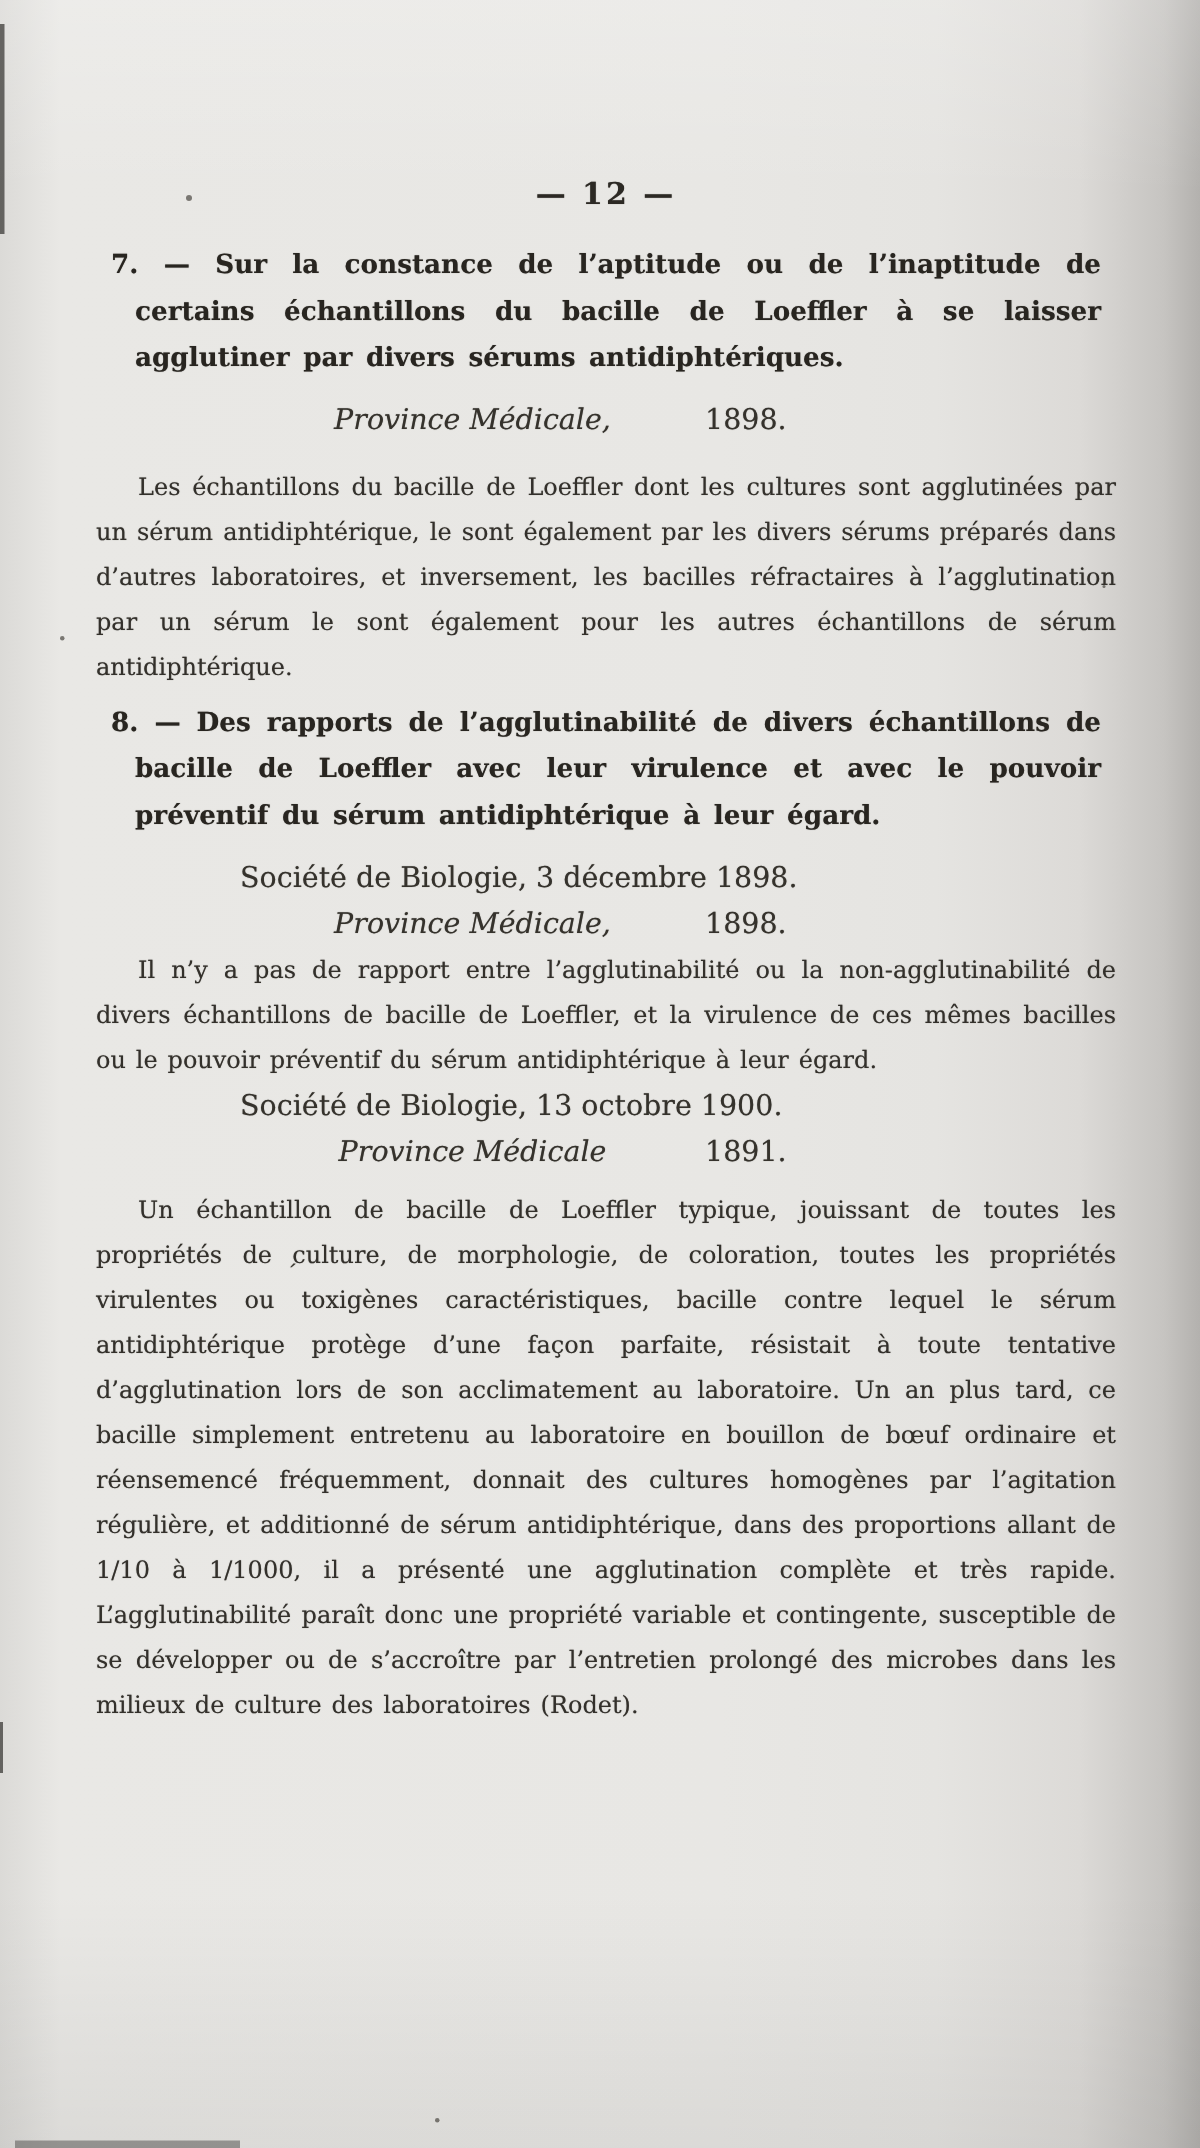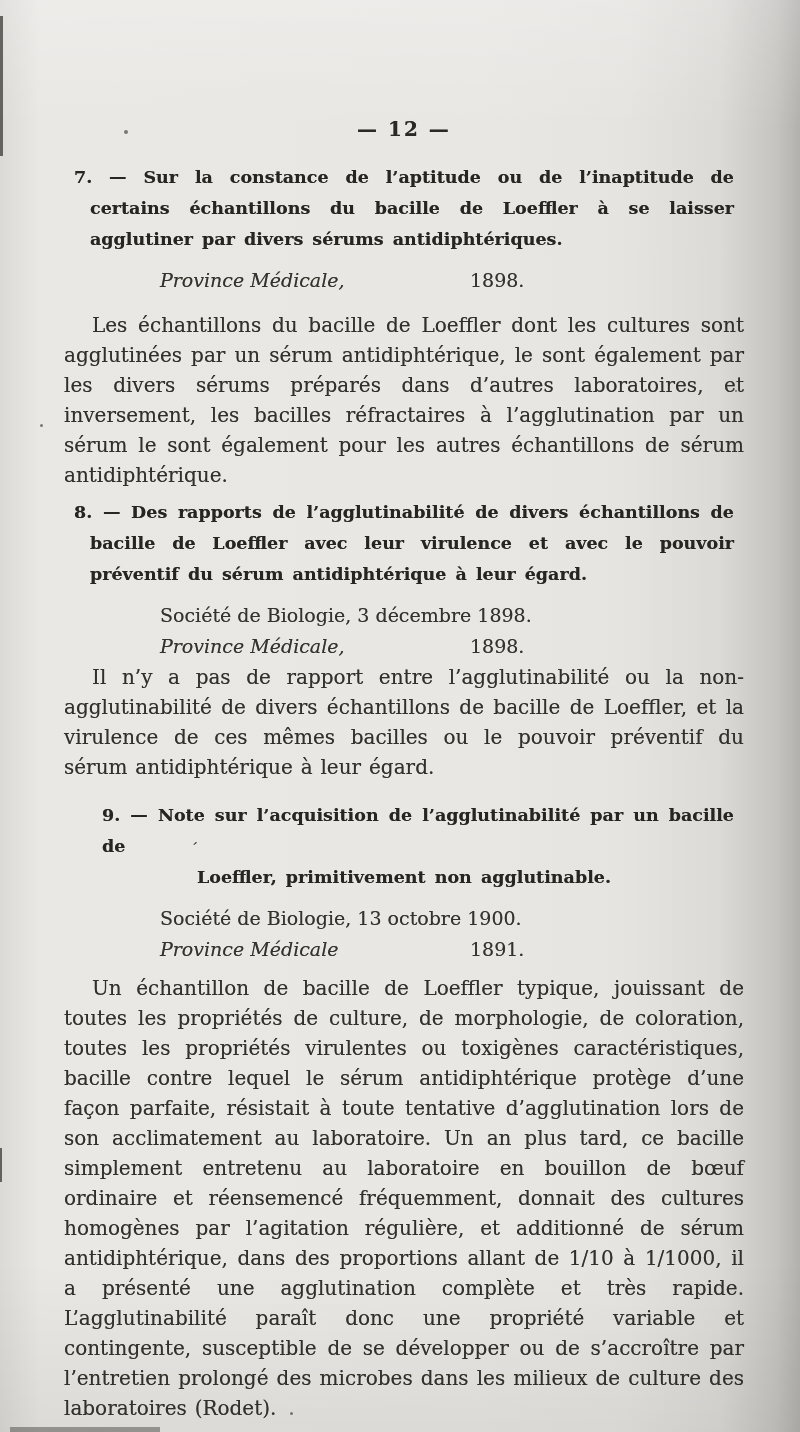--- a/index.html
+++ b/index.html
@@ -81,24 +81,25 @@
     margin-left: 96px;
     font-size: 19px;
     line-height: 31px;
     color: #35322c;
   }
   .cit-line { white-space: nowrap; }
   .cit-journal {
     display: inline-block;
     width: 310px;
     font-style: italic;
+    text-align: center;
   }
 
   .para {
-    font-size: 20px;
+    font-size: 16px;
     line-height: 30px;
     text-align: justify;
     text-indent: 28px;
     margin: 0;
     word-spacing: 1.5px;
   }
   .p7 { margin-top: 14px; }
   .p8 { }
   .p9 { margin-top: 8px; }
   .it { }
@@ -130,24 +131,20 @@
   <section>
     <h2 class="heading h8">8. — Des rapports de l’agglutinabilité de divers échantillons de bacille de Loeffler avec leur virulence et avec le pouvoir préventif du sérum antidiphtérique à leur égard.</h2>
     <div class="citations">
       <div class="cit-line">Société de Biologie, 3 décembre 1898.</div>
       <div class="cit-line"><span class="cit-journal">Province Médicale,</span><span>1898.</span></div>
     </div>
     <p class="para p8">Il n’y a pas de rapport entre l’agglutinabilité ou la non-agglutinabilité de divers échantillons de bacille de Loeffler, et la virulence de ces mêmes bacilles ou le pouvoir préventif du sérum antidiphtérique à leur égard.</p>
   </section>
 
   <section>
-    <h2 class="heading h9">
-      <div class="h9-line1">9. — Note sur l’acquisition de l’agglutinabilité par un bacille de</div>
-      <div class="h9-line2">Loeffler, primitivement non agglutinable.</div>
-    </h2>
     <div class="citations">
       <div class="cit-line">Société de Biologie, 13 octobre 1900.</div>
       <div class="cit-line"><span class="cit-journal">Province Médicale</span><span>1891.</span></div>
     </div>
     <p class="para p9"><span>Un échantillon de bacille de Loeffler typique, jouissant de toutes les propriétés de culture, de morphologie, de coloration, toutes les propriétés virulentes ou toxigènes caractéristiques, bacille contre lequel le sérum antidiphtérique protège d’une façon parfaite, résistait à toute tentative d’agglutination lors de son acclimatement au laboratoire. </span><span class="it">Un an plus tard</span><span>, ce bacille simplement entretenu au laboratoire en bouillon de bœuf ordinaire et réensemencé fréquemment, donnait des cultures homogènes par l’agitation régulière, et additionné de sérum antidiphtérique, dans des proportions allant de 1/10 à 1/1000, il a présenté une agglutination complète et très rapide. L’agglutinabilité paraît donc une propriété variable et contingente, susceptible de se développer ou de s’accroître par l’entretien prolongé des microbes dans les milieux de culture des laboratoires (Rodet).</span></p>
   </section>
 
 </div>
 
 </body></html>

